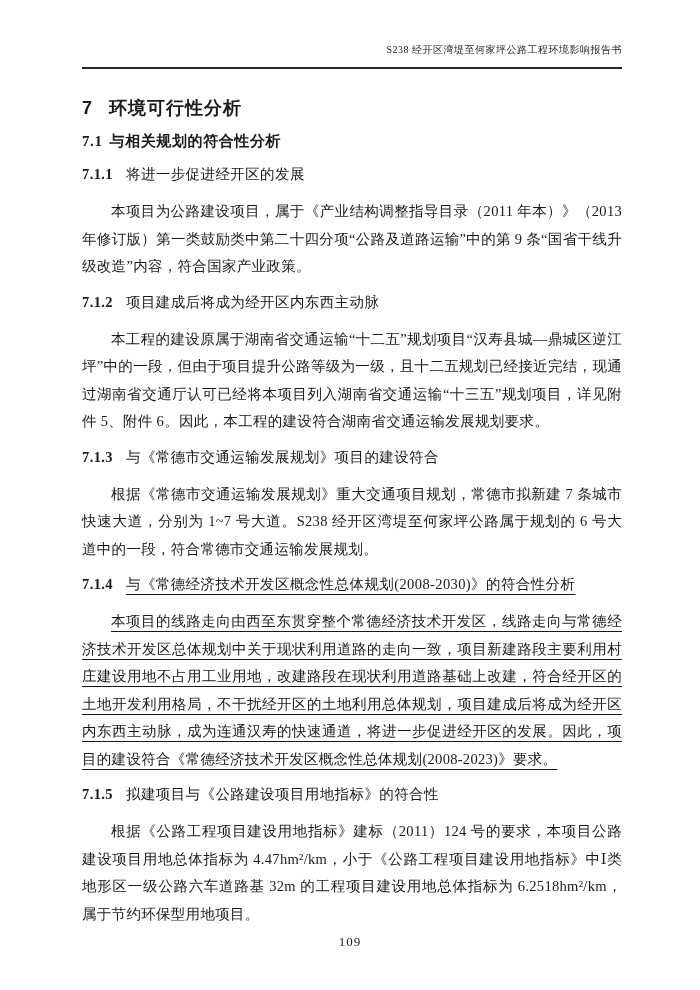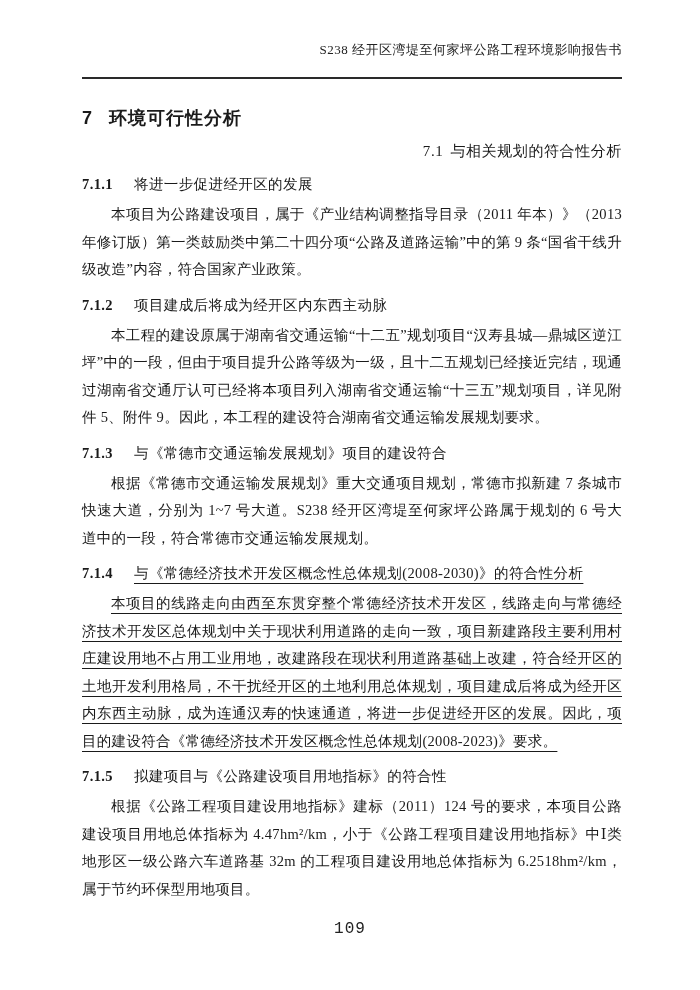--- a/index.html
+++ b/index.html
@@ -10,76 +10,74 @@
     margin: 0 auto;
     background: #ffffff;
     font-family: "Liberation Serif", "DejaVu Serif", serif;
     color: #1a1a1a;
     box-sizing: border-box;
     padding: 42px 78px 0 82px;
     overflow: hidden;
   }
   .header {
     text-align: right;
-    font-size: 13px;
+    font-size: 10px;
     line-height: 15px;
     letter-spacing: 0.5px;
     color: #222;
-    padding-bottom: 20px;
+    padding-bottom: 10px;
     border-bottom: 2px solid #2a2a2a;
   }
   .h1 {
     margin: 27px 0 0 0;
     font-family: "Liberation Sans", "DejaVu Sans", sans-serif;
     font-weight: bold;
     font-size: 18px;
     line-height: 24px;
     letter-spacing: 1px;
   }
   .h1 .num { margin-right: 16px; }
   .h2 {
     margin: 9px 0 0 0;
     font-family: "Liberation Sans", "DejaVu Sans", sans-serif;
-    font-weight: normal;
+    font-weight: bold;
     font-size: 15px;
     line-height: 24px;
     letter-spacing: 0.6px;
-    text-align: right;
   }
   .h2 .num { margin-right: 7px; font-family: "Liberation Serif", serif; }
   .h3 {
     margin: 8px 0 0 0;
     font-size: 14.5px;
     line-height: 26px;
     letter-spacing: 0.4px;
   }
-  .h3 .num { font-weight: bold; margin-right: 21px; text-align: right; }
+  .h3 .num { font-weight: bold; margin-right: 13px; text-align: right; }
   .para {
-    margin: 4px 0 0 0;
+    margin: 11px 0 0 0;
     font-size: 14.5px;
     line-height: 27.5px;
     text-align: justify;
     text-indent: 2em;
     letter-spacing: 0.3px;
   }
   .u {
     text-decoration: underline;
     text-underline-offset: 5px;
     text-decoration-thickness: 1px;
   }
   .footer {
     position: absolute;
-    bottom: 52px;
+    bottom: 40px;
     left: 0;
     width: 100%;
     text-align: center;
-    font-size: 16px;
+    font-size: 13px;
     color: #222;
     letter-spacing: 1px;
-    font-family: Liberation Mono, monospace;
   }
 </style>
 </head>
 <body>
 
 <div class="page">
 
   <div class="header">
     <span>S238 经开区湾堤至何家坪公路工程环境影响报告书</span>
   </div>
@@ -93,21 +91,21 @@
   </div>
 
   <div class="h3">
     <span class="num">7.1.1</span><span>将进一步促进经开区的发展</span>
   </div>
   <p class="para">本项目为公路建设项目，属于《产业结构调整指导目录（2011 年本）》（2013 年修订版）第一类鼓励类中第二十四分项“公路及道路运输”中的第 9 条“国省干线升级改造”内容，符合国家产业政策。</p>
 
   <div class="h3">
     <span class="num">7.1.2</span><span>项目建成后将成为经开区内东西主动脉</span>
   </div>
-  <p class="para">本工程的建设原属于湖南省交通运输“十二五”规划项目“汉寿县城—鼎城区逆江坪”中的一段，但由于项目提升公路等级为一级，且十二五规划已经接近完结，现通过湖南省交通厅认可已经将本项目列入湖南省交通运输“十三五”规划项目，详见附件 5、附件 9。因此，本工程的建设符合湖南省交通运输发展规划要求。</p>
+  <p class="para">本工程的建设原属于湖南省交通运输“十二五”规划项目“汉寿县城—鼎城区逆江坪”中的一段，但由于项目提升公路等级为一级，且十二五规划已经接近完结，现通过湖南省交通厅认可已经将本项目列入湖南省交通运输“十三五”规划项目，详见附件 5、附件 6。因此，本工程的建设符合湖南省交通运输发展规划要求。</p>
 
   <div class="h3">
     <span class="num">7.1.3</span><span>与《常德市交通运输发展规划》项目的建设符合</span>
   </div>
   <p class="para">根据《常德市交通运输发展规划》重大交通项目规划，常德市拟新建 7 条城市快速大道，分别为 1~7 号大道。S238 经开区湾堤至何家坪公路属于规划的 6 号大道中的一段，符合常德市交通运输发展规划。</p>
 
   <div class="h3">
     <span class="num">7.1.4</span><span class="u">与《常德经济技术开发区概念性总体规划(2008-2030)》的符合性分析</span>
   </div>
   <p class="para u">本项目的线路走向由西至东贯穿整个常德经济技术开发区，线路走向与常德经济技术开发区总体规划中关于现状利用道路的走向一致，项目新建路段主要利用村庄建设用地不占用工业用地，改建路段在现状利用道路基础上改建，符合经开区的土地开发利用格局，不干扰经开区的土地利用总体规划，项目建成后将成为经开区内东西主动脉，成为连通汉寿的快速通道，将进一步促进经开区的发展。因此，项目的建设符合《常德经济技术开发区概念性总体规划(2008-2023)》要求。</p>

